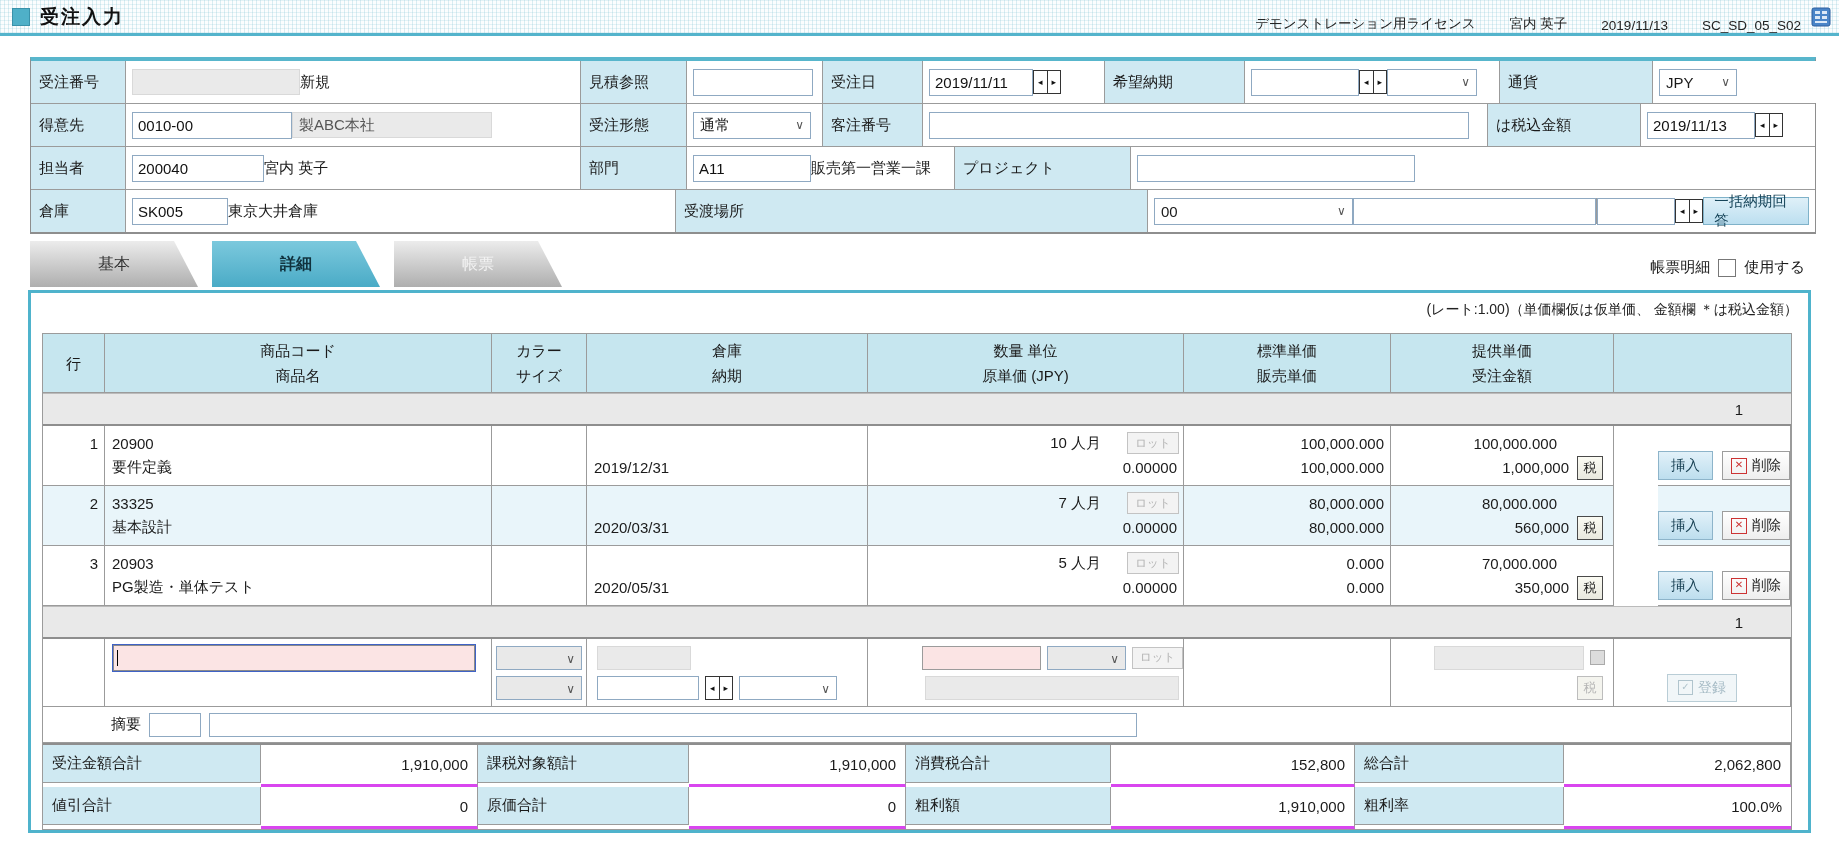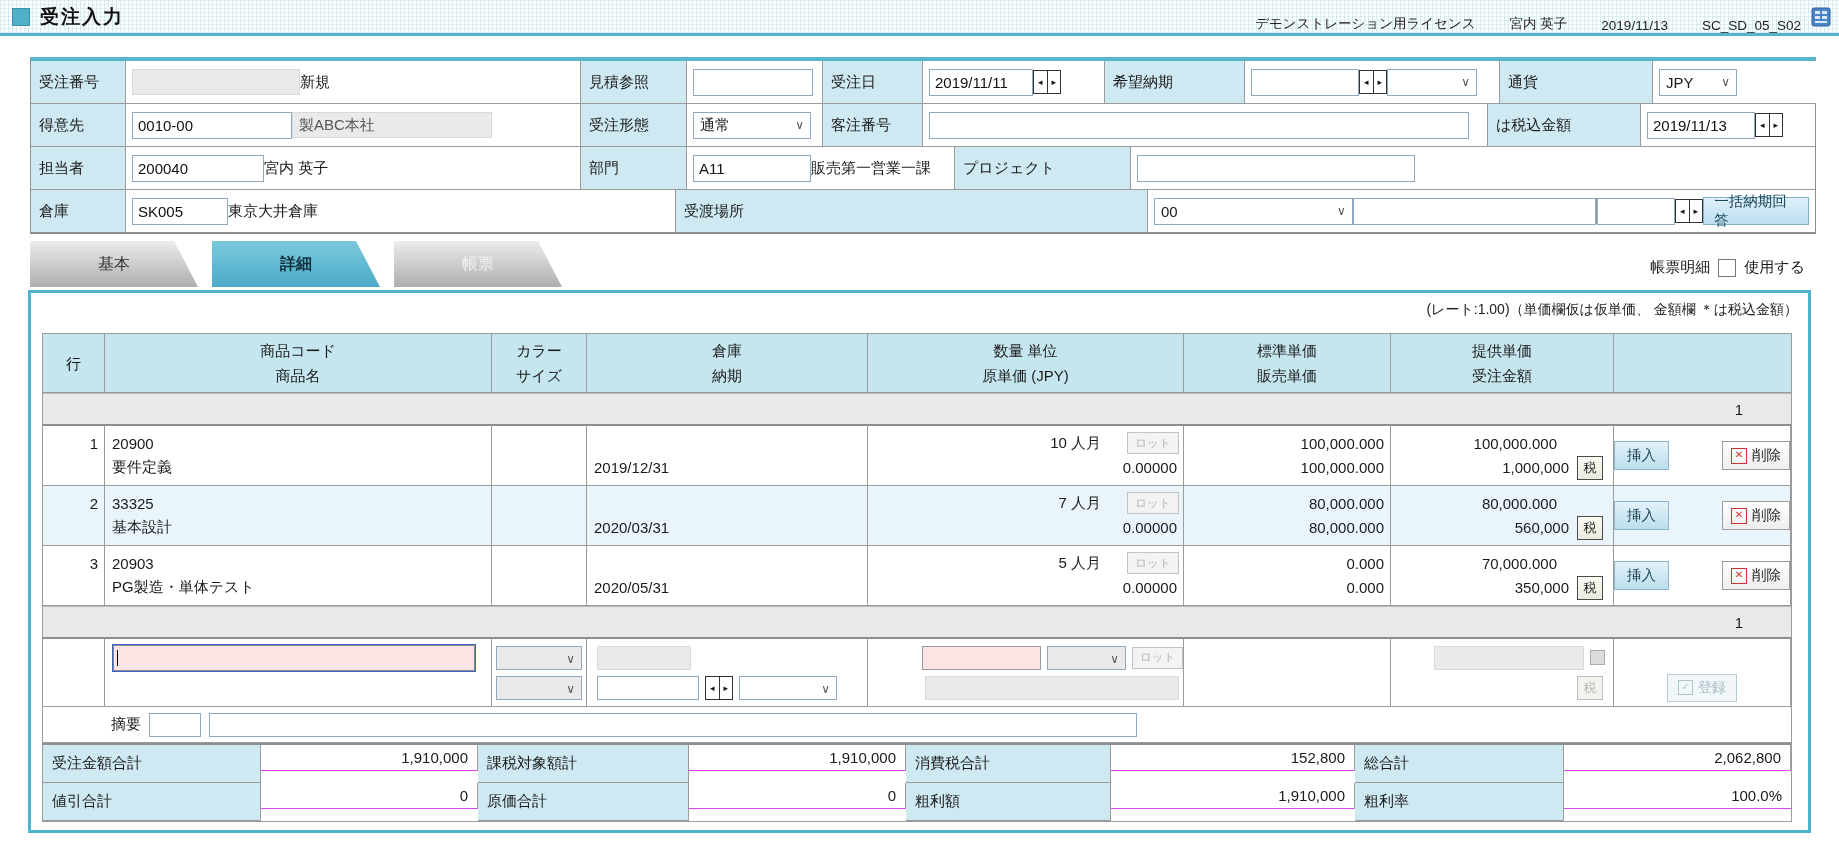--- a/index.html
+++ b/index.html
@@ -70,21 +70,21 @@
   .ln.right{justify-content:flex-end;padding-right:6px;}
   .ln.left{padding-left:7px;}
   .qtyline{justify-content:flex-end;gap:26px;padding-right:4px;}
   .offer1{justify-content:flex-end;padding-right:56px;}
   .amtline{justify-content:flex-end;gap:8px;padding-right:10px;}
   .btn-lot{width:52px;height:22px;border:1px solid #c3c3c3;background:#f3f3f3;color:#b3b3b3;
     font-size:11.5px;display:flex;align-items:center;justify-content:center;box-sizing:border-box;cursor:default;}
   .btn-tax{width:26px;height:24px;border:1px solid #4a4a4a;background:linear-gradient(#fbfbf3,#e9e9df);
     font-size:13px;display:flex;align-items:center;justify-content:center;box-sizing:border-box;cursor:pointer;}
   .btn-tax.dis{border-color:#bdbdbd;color:#b5b5b5;background:#f4f4ee;}
-  .actcell{flex-direction:row !important;align-items:center;justify-content:center;gap:8px;}
+  .actcell{flex-direction:row !important;align-items:flex-end;justify-content:center;gap:8px;margin-left:44px;}
   .btn-ins{height:27px;padding:0 12px;background:linear-gradient(#e2f1f9,#bddeee);border:1px solid #8db4ca;
     color:#173f52;font-size:14.5px;display:flex;align-items:center;cursor:pointer;}
   .btn-del{height:27px;padding:0 8px;background:linear-gradient(#ffffff,#eeeeee);border:1px solid #9d9d9d;
     color:#222;font-size:14.5px;display:flex;align-items:center;gap:5px;cursor:pointer;}
   .delx{width:14px;height:14px;border:1px solid #c33;color:#c33;font-size:10px;line-height:12px;
     text-align:center;font-weight:bold;}
   .btn-reg{height:26px;padding:0 10px;background:#f1f6f8;border:1px solid #b9cdd6;color:#a7bcc6;
     font-size:14px;display:flex;align-items:center;gap:5px;cursor:default;}
   .regi{width:13px;height:13px;border:1px solid #b0c4cd;color:#b0c4cd;font-size:10px;line-height:11px;text-align:center;}
 
@@ -99,21 +99,21 @@
   .sel.sm{height:24px;}
   .gray-sq{width:15px;height:15px;background:#dcdcdc;border:1px solid #aaa;box-sizing:border-box;}
 
   
   .memorow{height:36px;display:flex;align-items:center;gap:8px;padding-left:68px;border-bottom:1px solid #9b9b9b;box-sizing:border-box;}
 
   
   .fgrid{display:grid;grid-template-columns:218px 217px 211px 217px 205px 244px 209px 227px;border-top:2px solid #8e8e8e;}
   .tl{background:#cfe9f2;border-right:1px solid #9b9b9b;border-bottom:1px solid #9b9b9b;height:38px;
     display:flex;align-items:center;padding-left:9px;box-sizing:border-box;}
-  .tv{background:#fff;border-right:1px solid #9b9b9b;border-bottom:1px solid #d946ef;height:26px;
+  .tv{background:#fff;border-right:1px solid #9b9b9b;border-bottom:3px solid #d946ef;height:42px;
     display:flex;align-items:center;justify-content:flex-end;padding-right:9px;box-sizing:border-box;}
   .tv:last-child{border-right:none;}
 </style>
 </head>
 <body>
 
 <div class="screen">
 
   <div class="topbar">
     <span class="tsq"></span>

